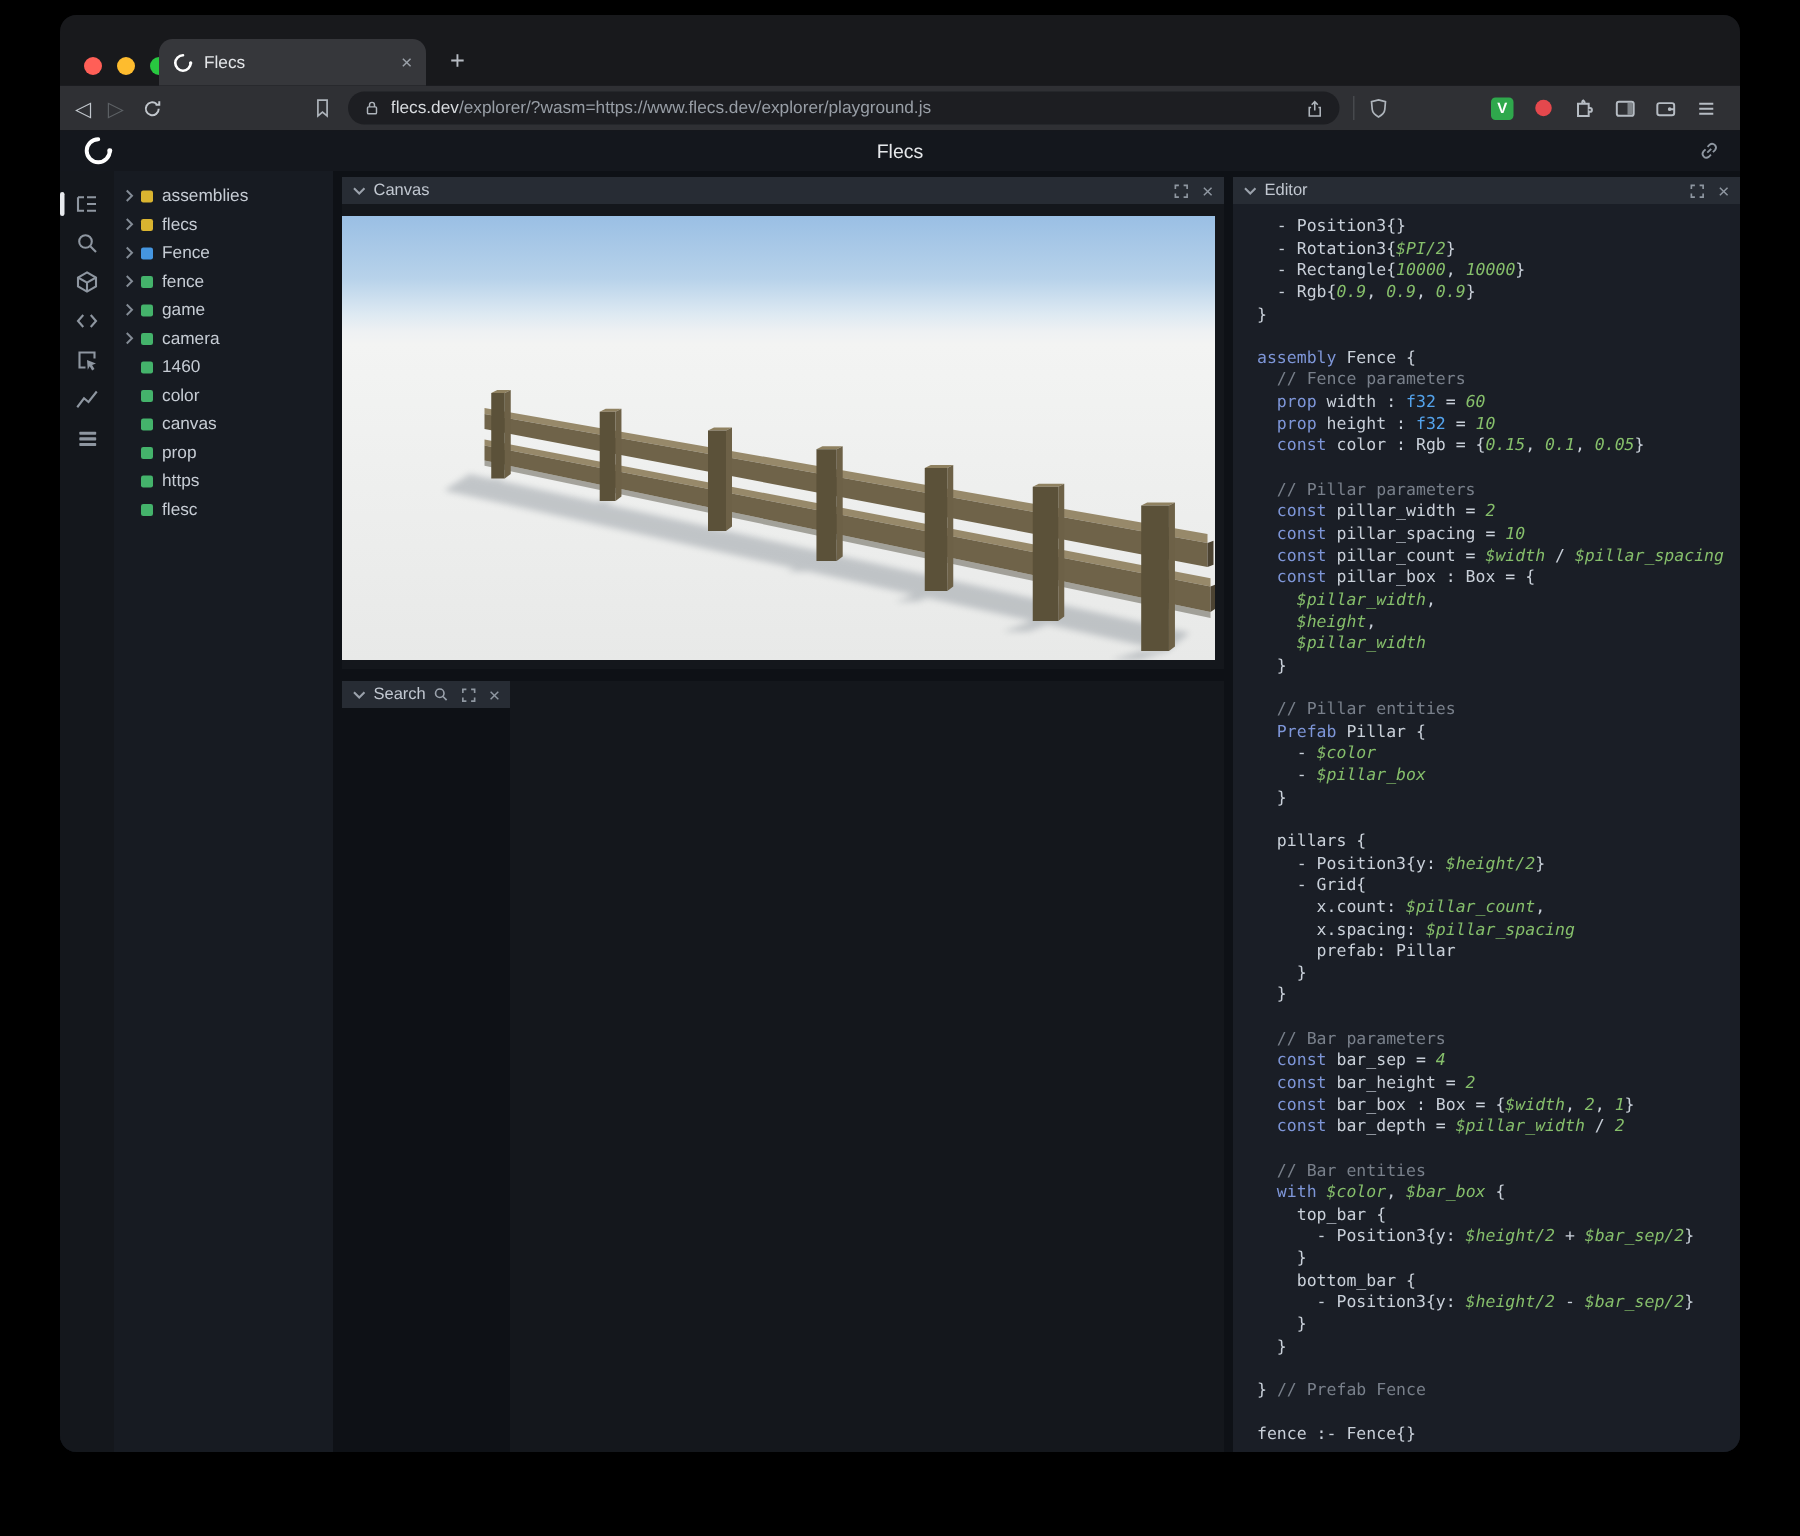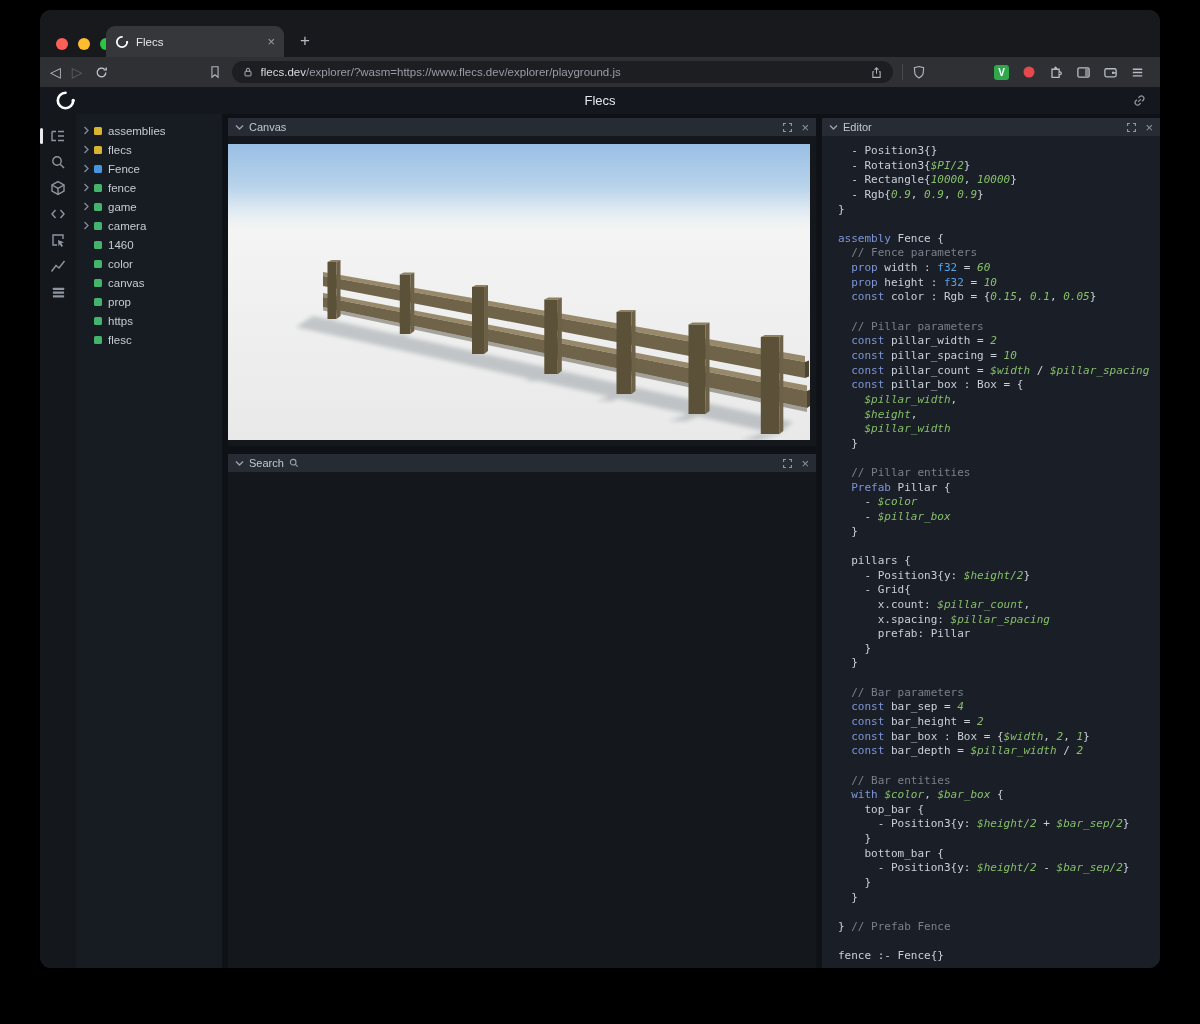--- a/index.html
+++ b/index.html
@@ -60,21 +60,21 @@
   .phead{height:18px;flex:none;background:#272c34;display:flex;align-items:center;padding:0 7px;color:#c2c8d1;}
   .ph-chev{color:#9aa1ab;display:flex;align-items:center;}
   .ph-title{font-size:11px;margin-left:5px;}
   .ph-mag{margin-left:5px;color:#9aa1ab;display:flex;align-items:center;}
   .ph-spacer{flex:1;}
   .ph-ic{color:#8f97a1;display:flex;align-items:center;margin-left:8px;}
   .ph-x{color:#8f97a1;font-size:13px;line-height:1;margin-left:8px;}
 
   .canvas-body{background:#14171c;padding:8px 6px 6px 0;}
   .scene{display:block;}
-  .search-panel{margin-top:8px;flex:1;display:flex;flex-direction:column;min-height:0;}
+  .search-panel{margin-top:8px;flex:1;display:flex;flex-direction:row;min-height:0;}
   .search-body{flex:1;background:#14171c;}
 
   .editor-body{flex:1;background:#1a1e26;overflow:hidden;padding:8px 0 4px 16px;box-sizing:border-box;}
   .code{font-family:"DejaVu Sans Mono",monospace;font-size:11px;line-height:14.65px;white-space:pre;}
   .cl{height:14.65px;}
   .tok-p{color:var(--tok-p,#c9d0d9);}
   .tok-k{color:var(--tok-k,#7e96d8);}
   .tok-t{color:var(--tok-t,#54a3ec);}
   .tok-v{color:var(--tok-v,#86bf6b);font-style:italic;}
   .tok-c{color:var(--tok-c,#79808b);}

